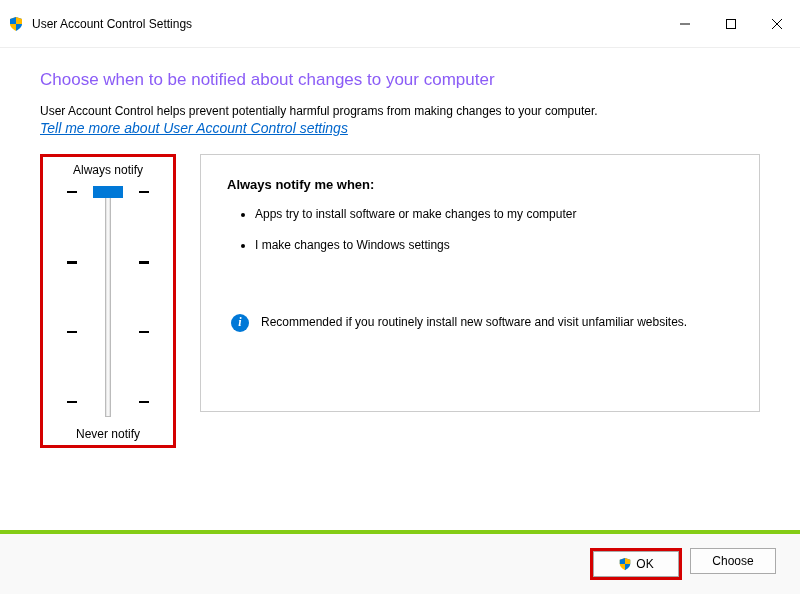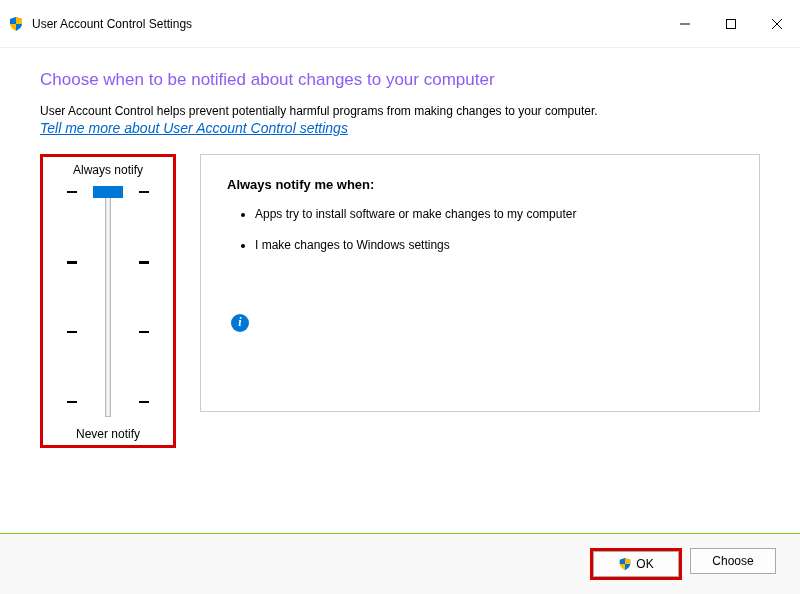--- a/index.html
+++ b/index.html
@@ -68,21 +68,21 @@
     .info-box li { font-size:12px; color:#000; margin-bottom:14px; line-height:1.4; }
     .rec-row { display:flex; align-items:flex-start; gap:12px; margin-top:60px; padding-left:4px; }
     .info-icon {
       width:18px; height:18px; border-radius:50%; background:#0078d7; color:#fff;
       display:flex; align-items:center; justify-content:center; font-style:italic;
       font-family: Georgia, serif; font-size:12px; font-weight:bold; flex-shrink:0;
     }
     .rec-text { font-size:12px; color:#000; line-height:1.4; }
     .footer {
       position:absolute; bottom:0; left:0; right:0;
-      border-top:1px solid #84cc16;
+      border-top:4px solid #84cc16;
       background:#f9f9f9;
       padding: 14px 24px;
       display:flex; justify-content:flex-end; gap:8px;
     }
     .btn {
       min-width:86px; height:26px;
       border:1px solid #aaa; background:#fdfdfd;
       font-size:12px; display:flex; align-items:center; justify-content:center;
       gap:4px; cursor:pointer;
     }
@@ -158,20 +158,21 @@
     </div>
 
     <div class="info-box">
       <div class="info-title">Always notify me when:</div>
       <ul>
         <li>Apps try to install software or make changes to my computer</li>
         <li>I make changes to Windows settings</li>
       </ul>
       <div class="rec-row">
         <div class="info-icon">i</div>
+        <div class="rec-text">Recommended if you routinely install new software and visit unfamiliar websites.</div>
       </div>
     </div>
   </div>
 </div>
 
 <div class="watermark">wsxdn.com</div>
 
 <div class="footer">
   <span class="ok-wrap">
     <button class="btn">

